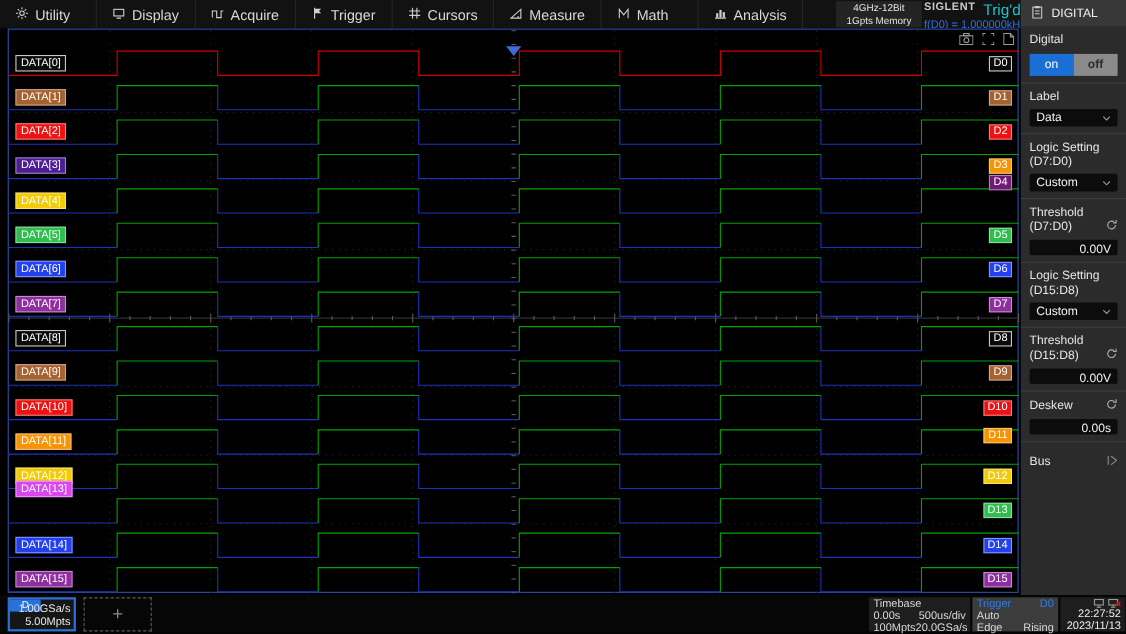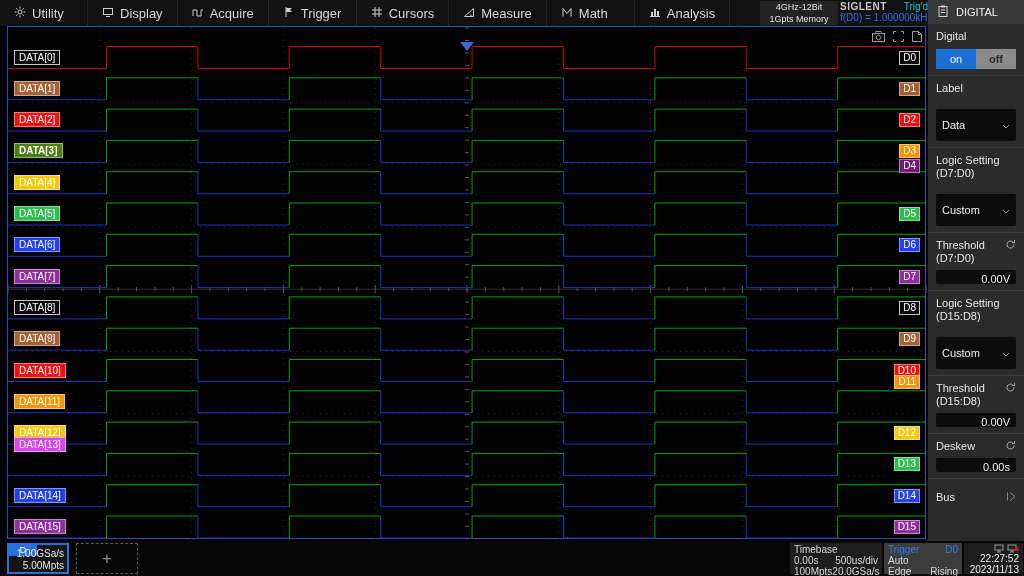--- a/index.html
+++ b/index.html
@@ -9,21 +9,21 @@
   .menubar { position:absolute; left:0; top:0; width:928px; height:26px; background:#121212;
              display:flex; align-items:stretch; }
   .menu-item { display:flex; align-items:center; gap:6px; padding:0 14px; border-right:1px solid #262626;
                color:#d8d8d8; font-size:13px; cursor:default; flex:0 0 auto; min-width:88px; }
   .menu-item svg { flex:0 0 auto; }
   .spec-box { position:absolute; left:760px; top:1px; width:78px; height:24px; background:#232323;
               color:#e2e2e2; font-size:9px; text-align:center; line-height:12px; }
   .brand-box { position:absolute; left:840px; top:1px; width:88px; height:24px; font-size:10px; }
   .brand-row { display:flex; justify-content:space-between; }
   .brand { color:#c9c9c9; font-weight:bold; letter-spacing:.5px; font-size:10px; }
-  .trig-state { color:#19c2cc; font-size:10px; }
+  .trig-state { color:#19c2cc; font-size:14px; }
   .freq-readout { color:#2e6fe4; font-size:10px; white-space:nowrap; }
   
   .display-area { position:absolute; left:0; top:26px; width:928px; height:515px; background:#000; }
   .plot-border { position:absolute; left:7px; top:0px; width:919px; height:513px;
                  border:1px solid #2a52b0; pointer-events:none; }
   .wave-svg { position:absolute; left:0; top:0; }
   .ch-label { position:absolute; left:14px; height:15px; line-height:13px; font-size:10px; color:#fff;
               padding:0 4px; border:1px solid rgba(255,255,255,.45); white-space:nowrap; }
   .ch-badge { position:absolute; right:8px; height:14px; line-height:12px; font-size:10px; color:#fff;
               padding:0 3px; border:1px solid rgba(255,255,255,.45); }
@@ -32,25 +32,25 @@
   
   .side-panel { position:absolute; left:928px; top:0; width:96px; height:541px; background:#2b2b2b;
                 color:#e6e6e6; font-size:11px; }
   .panel-header { height:24px; background:#383838; display:flex; align-items:center; gap:8px;
                   padding:0 10px; font-size:11px; color:#f0f0f0; }
   .panel-section { padding:6px 8px; border-bottom:1px solid #3e3e3e; }
   .panel-label { font-size:11px; color:#e6e6e6; line-height:13px; }
   .toggle { display:flex; margin-top:6px; height:20px; }
   .toggle .on { flex:1; background:#1a6fd4; color:#fff; text-align:center; line-height:20px; }
   .toggle .off { flex:1; background:#8a8a8a; color:#2d2d2d; text-align:center; line-height:20px;font-weight:bold; }
-  .dropdown { margin-top:14px; height:32px; background:#0c0c0c; border-radius:2px; color:#f0f0f0;
+  .dropdown { margin-top:4px; height:16px; background:#0c0c0c; border-radius:2px; color:#f0f0f0;
               display:flex; align-items:center; justify-content:space-between; padding:0 6px; }
   .num-input { margin-top:5px; height:14px; background:#0c0c0c; border-radius:2px; color:#f0f0f0;
                text-align:right; line-height:19px; padding:0 6px; }
-  .label-with-icon { display:flex; justify-content:space-between; align-items:flex-start; }
+  .label-with-icon { display:flex; justify-content:space-between; align-items:flex-end; }
   .channel-row { display:flex; align-items:center; gap:10px; padding:10px 8px; border-bottom:1px solid #3e3e3e; }
   .bus-row { display:flex; align-items:center; justify-content:space-between; padding:12px 8px 14px 8px; }
   
   .bottom-bar { position:absolute; left:0; top:541px; width:1024px; height:35px; background:#060606; }
   .dchan-box { position:absolute; left:7px; top:2px; width:62px; height:31px; border:2px solid #2a72d9;
                background:#161616; color:#e8e8e8; font-size:10px; }
   .dchan-tab { position:absolute; left:0; top:0; width:28px; height:11px; background:#2a72d9; color:#fff;
                font-size:9px; text-align:center; line-height:11px; }
   .dchan-lines { position:absolute; right:3px; top:3px; text-align:right; line-height:12px; }
   .add-box { position:absolute; left:76px; top:2px; width:62px; height:31px; border:1px dashed #5a5a5a;
@@ -296,38 +296,38 @@
       <path d="M8,512 H106.5 M197.9,490 V512 H289.3 M380.70000000000005,490 V512 H472.1 M563.5,490 V512 H654.9 M746.3000000000001,490 V512 H837.7" fill="none" stroke="#1c33c0"></path>
       <path d="M106.5,512 V490 H197.9 M289.3,512 V490 H380.70000000000005 M472.1,512 V490 H563.5 M654.9000000000001,512 V490 H746.3000000000001 M837.7,512 V490 H926 " fill="none" stroke="#00a300"></path>
     </svg>
   <div id="label-layer">
       <div class="ch-label" style="top: 23.5px; background: rgb(10, 10, 10); border-color: rgb(200, 200, 200);">DATA[0]</div>
       <div class="ch-badge" style="top: 24.5px; background: rgb(10, 10, 10); border-color: rgb(200, 200, 200);">D0</div>
       <div class="ch-label" style="top: 54.8px; background: rgb(165, 97, 47);">DATA[1]</div>
       <div class="ch-badge" style="top: 55.8px; background: rgb(165, 97, 47);">D1</div>
       <div class="ch-label" style="top: 86.1px; background: rgb(238, 17, 17);">DATA[2]</div>
       <div class="ch-badge" style="top: 87.1px; background: rgb(238, 17, 17);">D2</div>
-      <div class="ch-label" style="top: 117.4px; background: #4d7c0f; font-weight: bold;">DATA[3]</div>
+      <div class="ch-label" style="top: 117.4px; background: #4c1d95;">DATA[3]</div>
       <div class="ch-badge" style="top: 118.4px; background: rgb(245, 148, 5);">D3</div>
       <div class="ch-label" style="top: 148.7px; background: rgb(242, 202, 6);">DATA[4]</div>
       <div class="ch-badge" style="top: 133px; background: #701a75;">D4</div>
       <div class="ch-label" style="top: 180px; background: rgb(47, 189, 80);">DATA[5]</div>
       <div class="ch-badge" style="top: 181px; background: rgb(47, 189, 80);">D5</div>
       <div class="ch-label" style="top: 211.3px; background: rgb(34, 64, 238);">DATA[6]</div>
       <div class="ch-badge" style="top: 212.3px; background: rgb(34, 64, 238);">D6</div>
       <div class="ch-label" style="top: 242.6px; background: rgb(143, 47, 159);">DATA[7]</div>
       <div class="ch-badge" style="top: 243.6px; background: rgb(143, 47, 159);">D7</div>
       <div class="ch-label" style="top: 273.9px; background: rgb(10, 10, 10); border-color: rgb(200, 200, 200);">DATA[8]</div>
       <div class="ch-badge" style="top: 274.9px; background: rgb(10, 10, 10); border-color: rgb(200, 200, 200);">D8</div>
       <div class="ch-label" style="top: 305.2px; background: rgb(165, 97, 47);">DATA[9]</div>
       <div class="ch-badge" style="top: 306.2px; background: rgb(165, 97, 47);">D9</div>
       <div class="ch-label" style="top: 336.5px; background: rgb(238, 17, 17);">DATA[10]</div>
       <div class="ch-badge" style="top: 337.5px; background: rgb(238, 17, 17);">D10</div>
       <div class="ch-label" style="top: 367.8px; background: rgb(245, 148, 5);">DATA[11]</div>
-      <div class="ch-badge" style="top: 349px; background: rgb(245, 148, 5);">D11</div>
+      <div class="ch-badge" style="top: 363px; background: rgb(245, 148, 5);">D11</div>
       <div class="ch-label" style="top: 399.1px; background: rgb(242, 202, 6);">DATA[12]</div>
       <div class="ch-badge" style="top: 400.1px; background: rgb(242, 202, 6);">D12</div>
       <div class="ch-label" style="top: 411px; background: #d946ef;">DATA[13]</div>
       <div class="ch-badge" style="top: 431.4px; background: rgb(47, 189, 80);">D13</div>
       <div class="ch-label" style="top: 461.7px; background: rgb(34, 64, 238);">DATA[14]</div>
       <div class="ch-badge" style="top: 462.7px; background: rgb(34, 64, 238);">D14</div>
       <div class="ch-label" style="top: 493px; background: rgb(143, 47, 159);">DATA[15]</div>
       <div class="ch-badge" style="top: 494px; background: rgb(143, 47, 159);">D15</div>
     </div>
   <div class="corner-icons">

